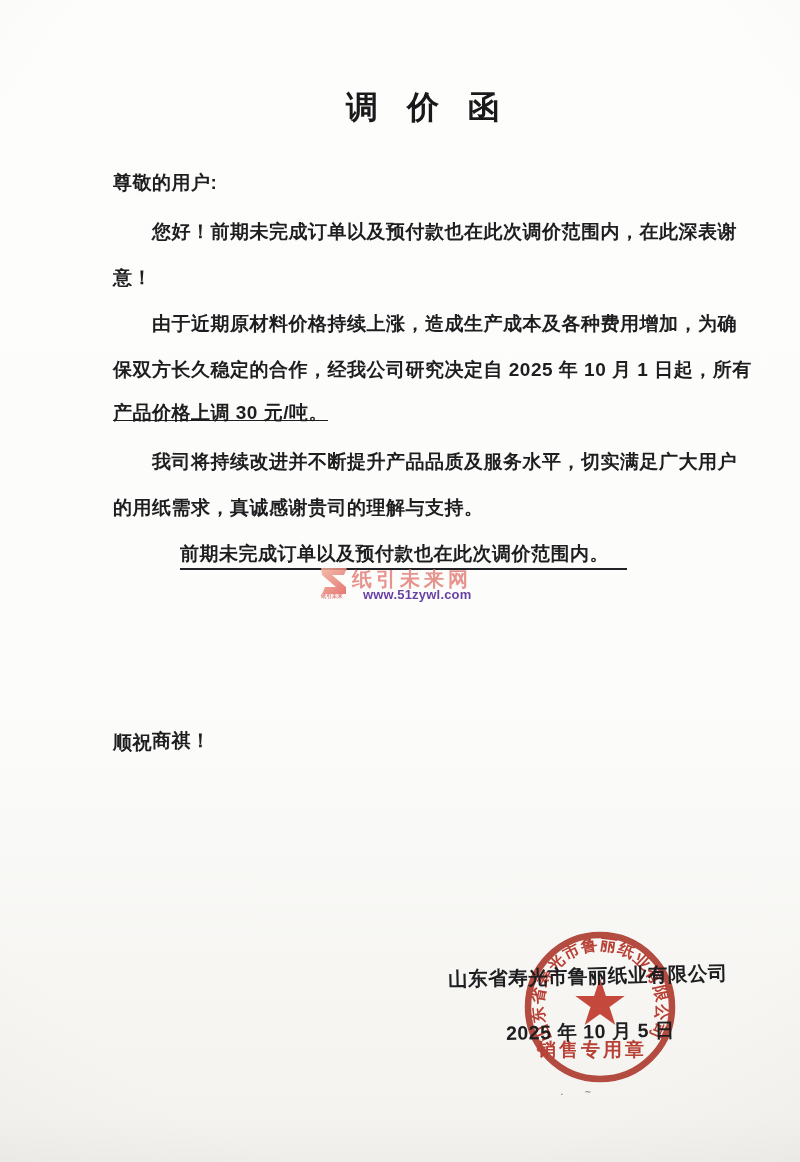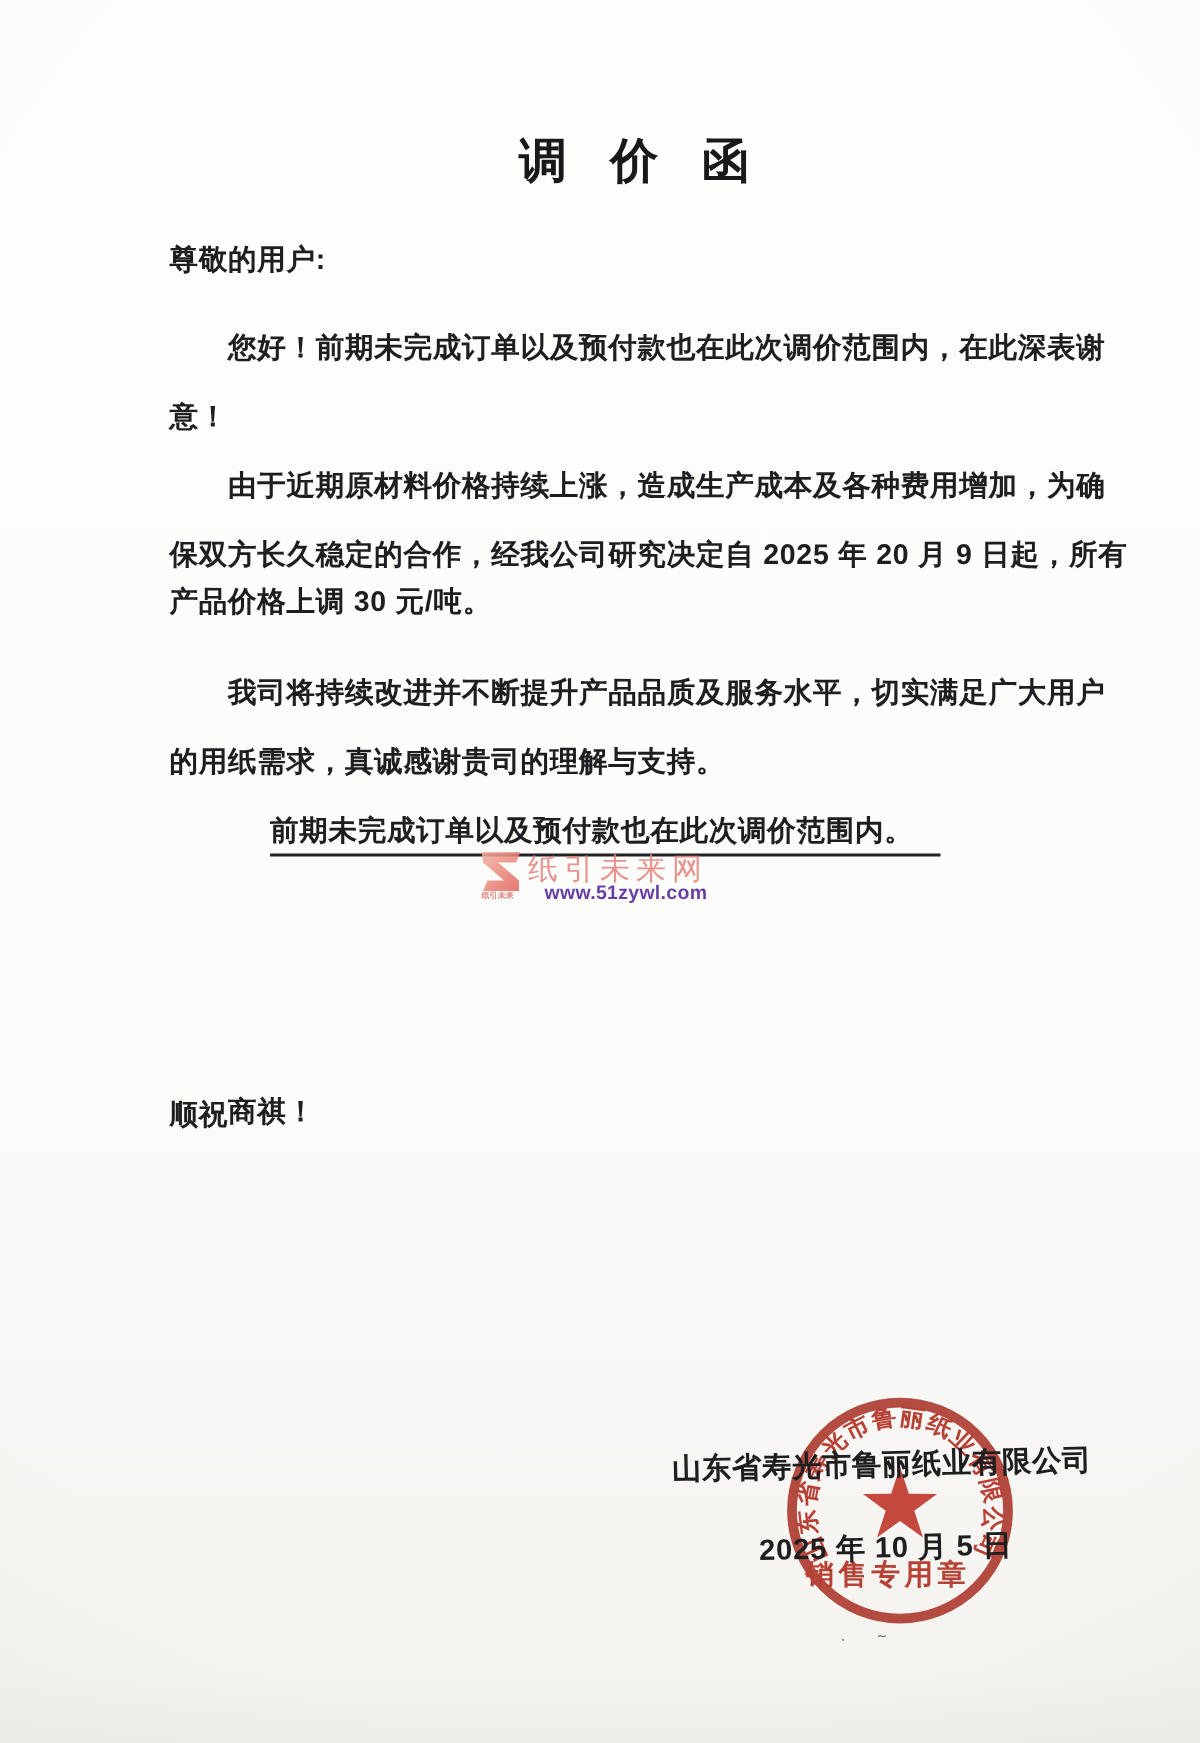--- a/index.html
+++ b/index.html
@@ -6,56 +6,56 @@
   body{
     width:800px;height:1162px;position:relative;overflow:hidden;
     font-family:"Liberation Sans","DejaVu Sans",sans-serif;
     background:linear-gradient(180deg,#fdfdfc 0%,#fcfcfa 60%,#f4f3f0 96%,#eeede9 100%);
   }
   .vignette{position:absolute;inset:0;pointer-events:none;
     background:radial-gradient(ellipse 90% 80% at 50% 45%, rgba(255,255,255,0) 70%, rgba(180,178,172,0.10) 100%);}
   .txt{position:absolute;color:#1e1e20;font-weight:700;font-size:19px;
     white-space:nowrap;letter-spacing:0.5px;}
   .title{left:346px;top:86px;font-size:32px;font-weight:700;letter-spacing:3px;word-spacing:14px;color:#19191b;}
-  .salutation{left:113px;top:160px;}
+  .salutation{left:113px;top:170px;}
   .l0{left:152px;top:219px;}
   .l1{left:113px;top:265px;}
   .l2{left:152px;top:311px;}
   .l3{left:113px;top:357px;}
-  .l4{left:113px;top:388px;}
+  .l4{left:113px;top:400px;text-decoration:underline;}
   .l5{left:152px;top:449px;}
   .l6{left:113px;top:495px;text-align:right;}
   .l7{left:152px;top:541px;margin-left:28px;}
   .l7 .u{border-bottom:2.5px solid #222226;padding:0 18px 4px 0;}
   .closing1{left:113px;top:691px;margin-top:39px;}
   .closing2{left:152px;top:728px;}
   .footer{position:absolute;left:0;top:0;width:800px;height:1162px;z-index:3;pointer-events:none;}
   .company{left:448px;top:966px;font-size:19.5px;transform:rotate(-1.3deg);transform-origin:left center;}
   .date{left:506px;top:1020px;font-size:19.5px;transform:rotate(-1.2deg);transform-origin:left center;}
   .seal{position:absolute;left:520px;top:923px;z-index:2;opacity:0.94;}
   .specks{position:absolute;left:560px;top:1086px;z-index:2;color:#4a4a4a;font-size:11px;letter-spacing:9px;opacity:0.8;transform:rotate(-4deg);}
   .watermark{position:absolute;left:320px;top:565px;z-index:4;width:170px;height:42px;opacity:0.85;}
-  .wm-name{position:absolute;left:32px;top:1px;color:#e4817c;font-size:20px;font-weight:400;letter-spacing:4px;white-space:nowrap;}
+  .wm-name{position:absolute;left:32px;top:1px;color:#e4817c;font-size:20px;font-weight:700;letter-spacing:4px;white-space:nowrap;}
   .wm-url{position:absolute;left:43px;top:22px;color:#4c1d95;font-size:13px;font-weight:700;white-space:nowrap;letter-spacing:0.2px;}
   .wm-logo{position:absolute;left:0;top:2px;width:28px;height:34px;}
   .wm-caption{position:absolute;left:1px;top:28px;color:#d9706b;font-size:6px;font-weight:700;white-space:nowrap;transform:scale(0.9);transform-origin:left top;}
 </style>
 </head>
 <body>
 
 <div class="vignette"></div>
 
 <div class="txt title">调 价 函</div>
 
 <div class="txt salutation">尊敬的用户:</div>
 
 <div class="txt l0">您好！前期未完成订单以及预付款也在此次调价范围内，在此深表谢</div>
 <div class="txt l1">意！</div>
 <div class="txt l2">由于近期原材料价格持续上涨，造成生产成本及各种费用增加，为确</div>
-<div class="txt l3">保双方长久稳定的合作，经我公司研究决定自 2025 年 20 月 9 日起，所有</div>
+<div class="txt l3">保双方长久稳定的合作，经我公司研究决定自 2025 年 10 月 1 日起，所有</div>
 <div class="txt l4">产品价格上调 30 元/吨。</div>
 <div class="txt l5">我司将持续改进并不断提升产品品质及服务水平，切实满足广大用户</div>
 <div class="txt l6">的用纸需求，真诚感谢贵司的理解与支持。</div>
 
 <div class="txt l7">
   <span class="u">前期未完成订单以及预付款也在此次调价范围内。</span>
 </div>
 
 <div class="watermark">
   <svg class="wm-logo" viewBox="0 0 28 34" xmlns="http://www.w3.org/2000/svg">

